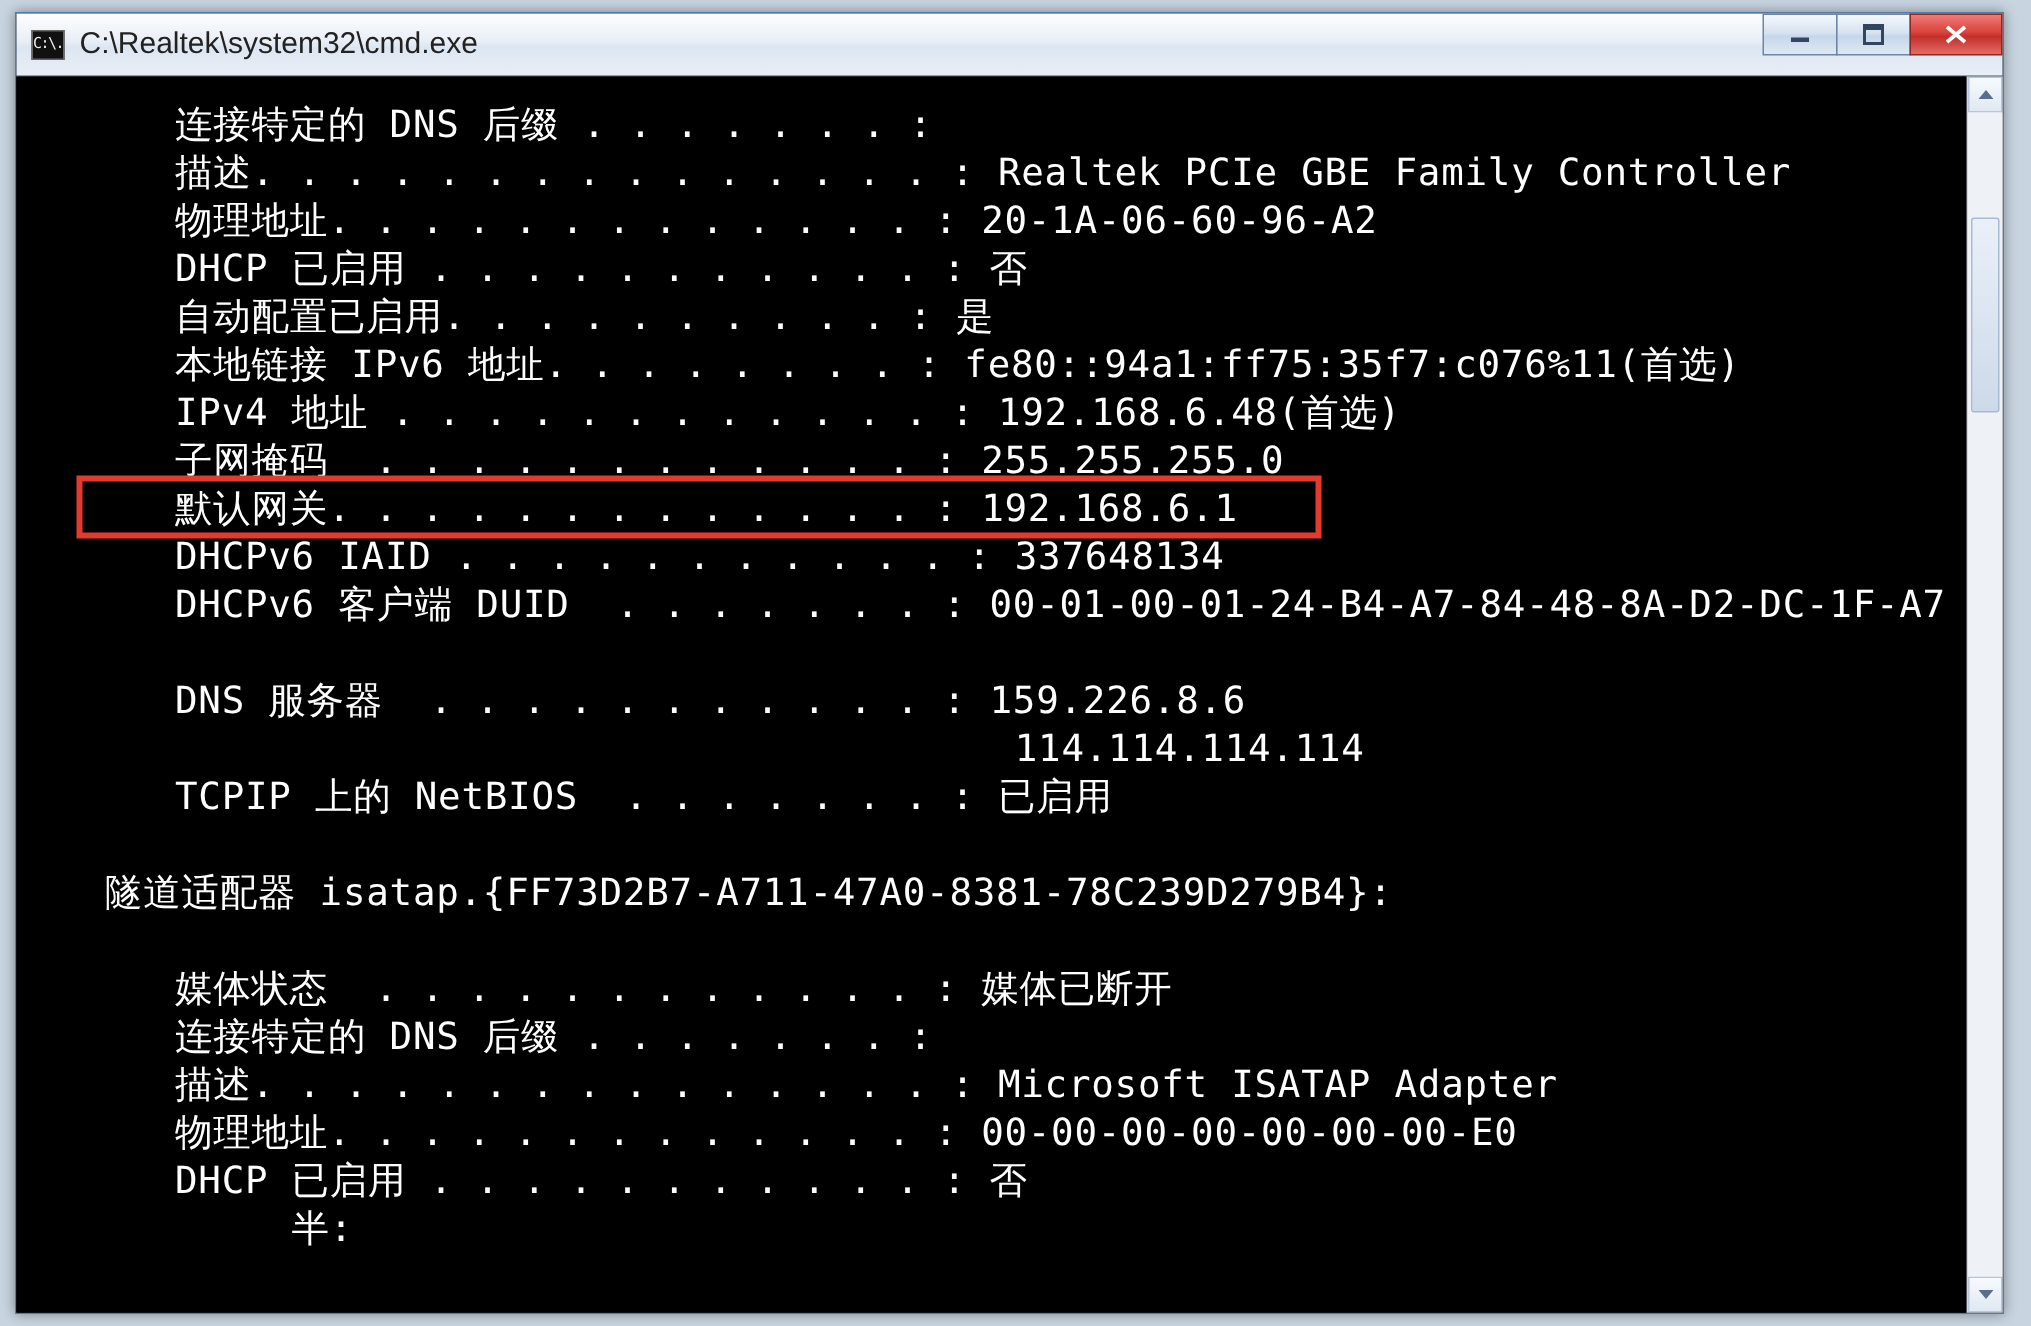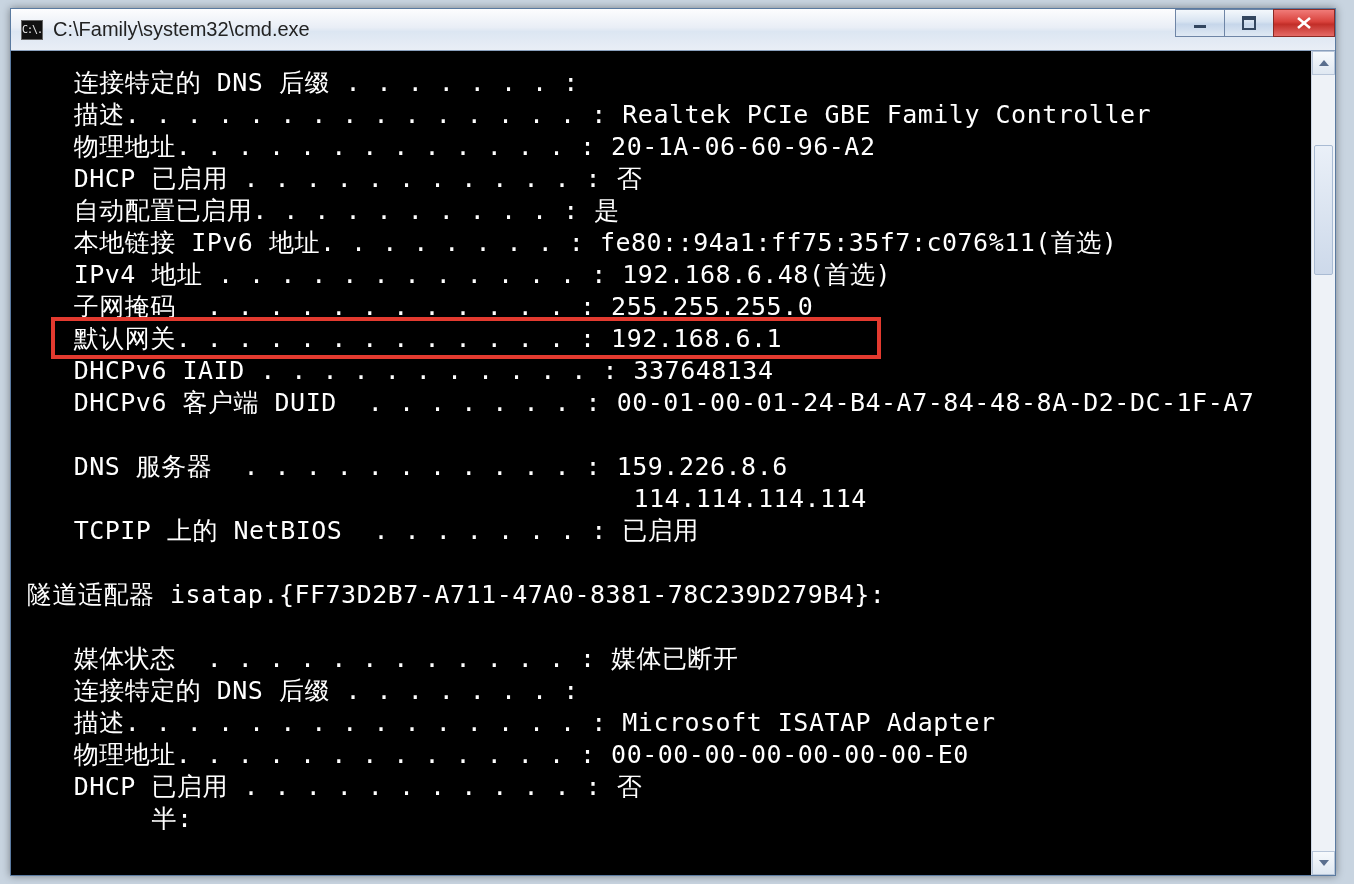--- a/index.html
+++ b/index.html
@@ -85,21 +85,21 @@
     color: #fff;
     font-family: "NSimSun", "SimSun", "Consolas", monospace;
     font-size: 25px;
     line-height: 32px;
     white-space: pre;
     padding: 16px 0 0 0;
     letter-spacing: 0.5px;
     overflow: hidden;
     position: relative;
   }
-  .terminal .row { padding-left: 16px; }
+  .terminal .row { padding-left: 16px; margin-left: 43px; }
   .highlight-box {
     position: absolute;
     border: 4px solid #e33a2f;
     pointer-events: none;
   }
   .scrollbar {
     width: 24px;
     background: #eef2f7;
     border-left: 1px solid #cdd7e4;
     display: flex;
@@ -133,21 +133,21 @@
     border-radius: 2px;
   }
 </style>
 </head>
 <body>
 
 <div class="window">
 
   <div class="titlebar">
     <div class="app-icon">C:\.</div>
-    <div class="title-text">C:\Family\system32\cmd.exe</div>
+    <div class="title-text">C:\Realtek\system32\cmd.exe</div>
     <div class="win-controls">
       <div class="win-btn">
         <svg width="16" height="12">
             <rect x="2" y="8" width="12" height="3" fill="#33465f"></rect>
           </svg>
       </div>
       <div class="win-btn">
         <svg width="16" height="14">
             <rect x="2" y="1" width="12" height="12" fill="none" stroke="#33465f" stroke-width="2"></rect>
             <rect x="2" y="1" width="12" height="3" fill="#33465f"></rect>

